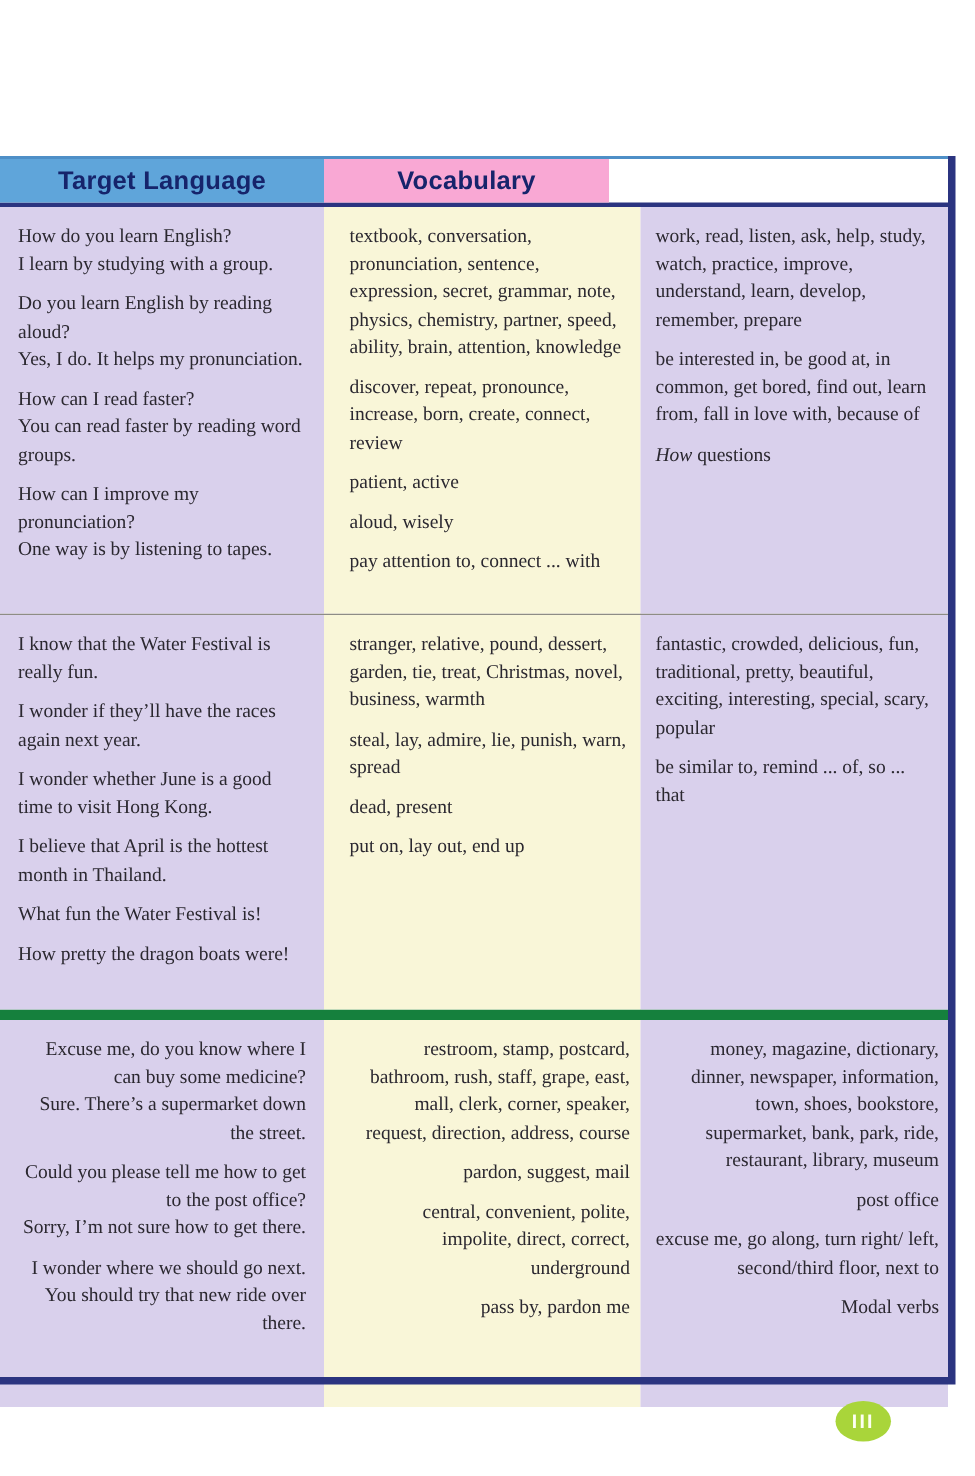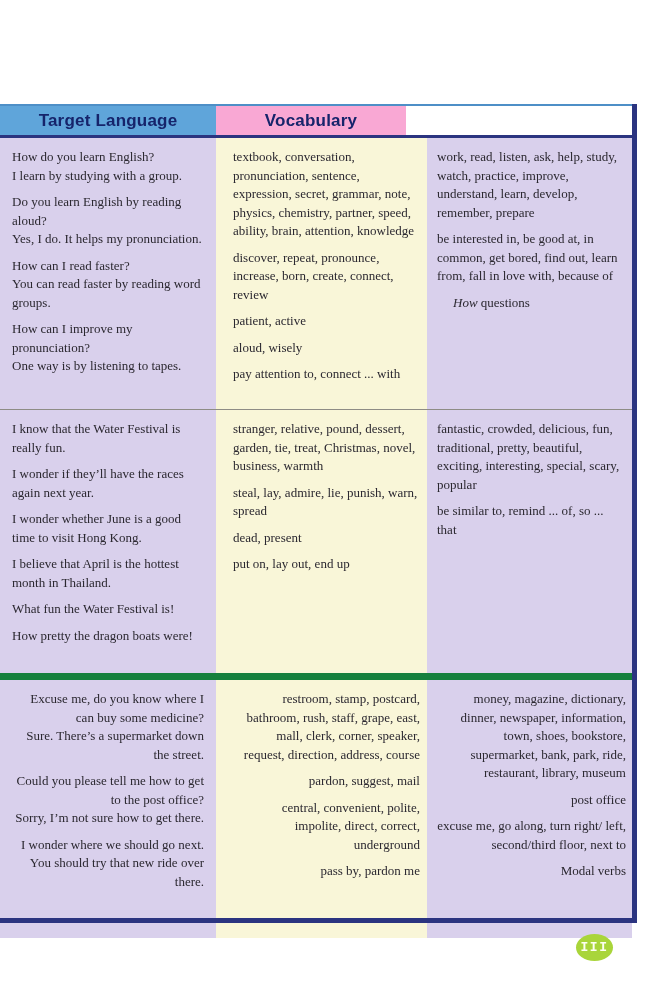--- a/index.html
+++ b/index.html
@@ -23,28 +23,28 @@
   .row1{height:271px;}
   .row2{height:264px;border-top:1px solid #8e8c85;}
   .row3{height:265px;border-top:7px solid #15803d;text-align:right;}
   .cell{box-sizing:border-box;overflow:hidden;font-size:13px;line-height:18.5px;color:#2b2830;}
   .ct{width:216px;background:#d9d0ec;padding:10px 12px 0 12px;}
   .cv{width:211px;background:#f9f6d8;padding:10px 7px 0 17px;}
   .cr{width:205px;background:#d9d0ec;padding:10px 6px 0 10px;}
   .pair,.para{margin:0 0 8px 0;}
   .para{padding:0;}
   .q,.a{margin:0;}
-  .it{font-style:italic;margin-left:16px;}
+  .it{font-style:italic;}
   .bbar{position:absolute;left:0;top:814px;width:637px;height:5px;background:#2b3480;}
   .rborder{position:absolute;left:632px;top:0;width:5px;height:814px;background:#2b3480;}
   .badge{
-    position:absolute;left:576px;top:934px;width:37px;height:27px;background:#a9d53a;
+    position:absolute;left:557px;top:934px;width:37px;height:27px;background:#a9d53a;
     border-radius:50%;display:flex;align-items:center;justify-content:center;
     color:#fdfff2;font-weight:bold;font-size:13px;letter-spacing:1.5px;
-    font-family:Liberation Mono, monospace;
+    font-family:Liberation Sans, sans-serif;
   }
 </style>
 </head>
 <body>
 
 <div class="canvas">
   <div class="table">
 
     <div class="thead">
       <div class="th th-t">

